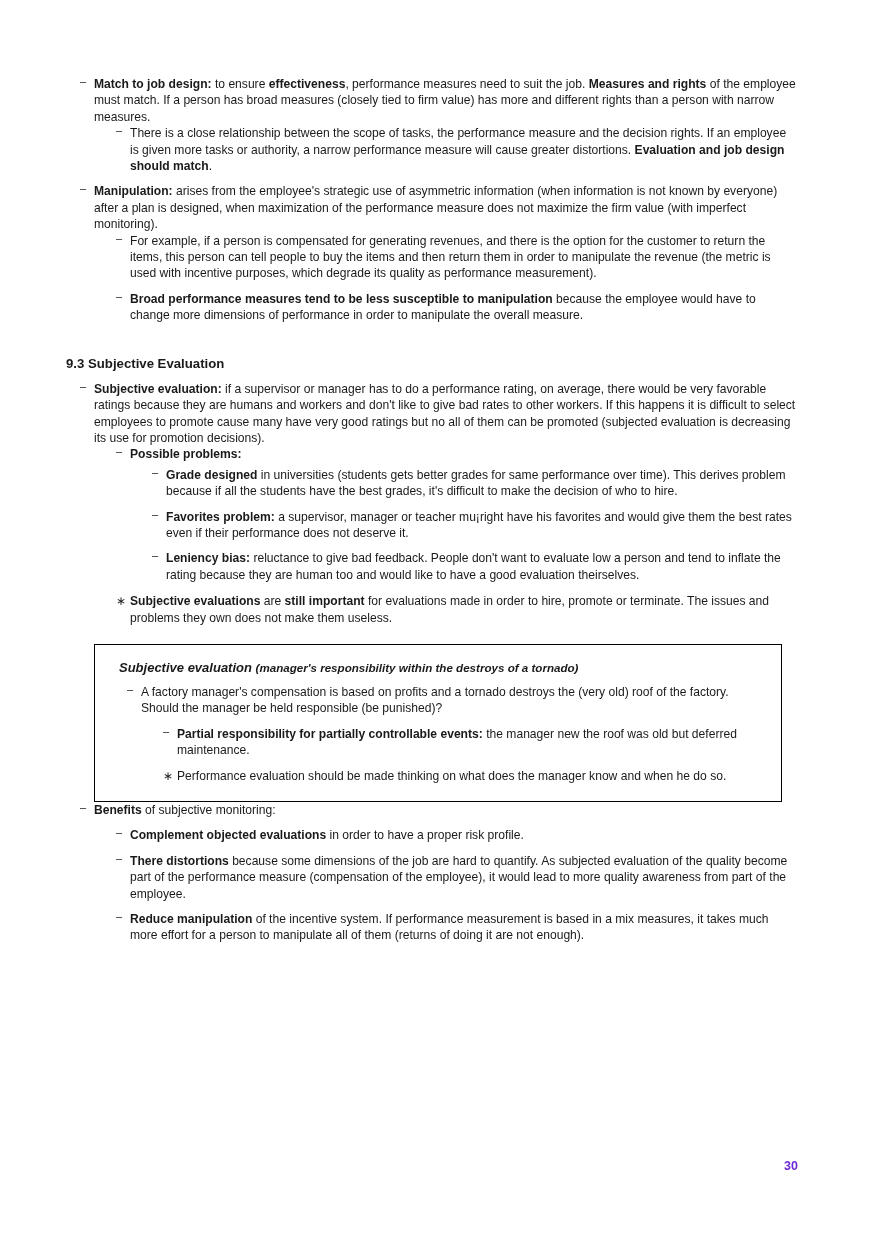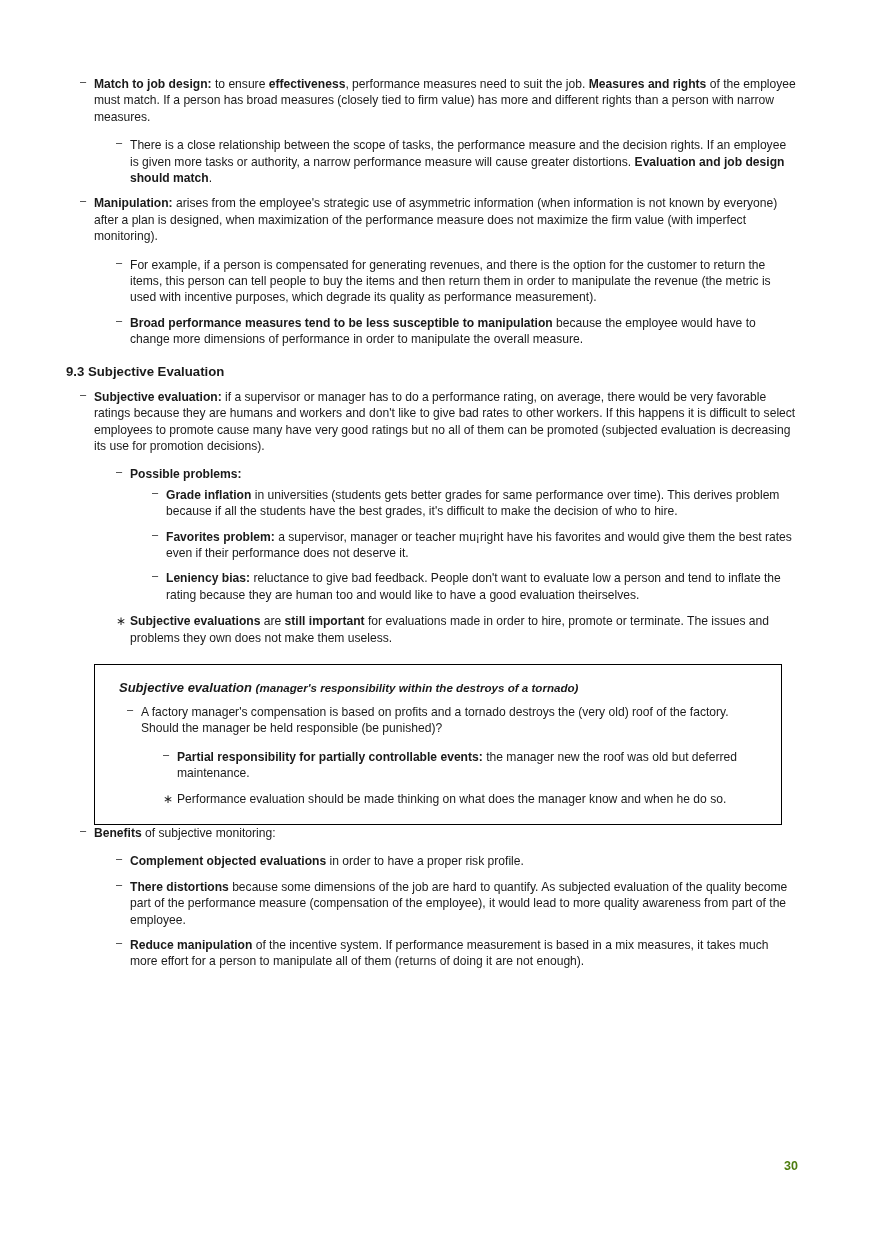--- a/index.html
+++ b/index.html
@@ -51,29 +51,29 @@
   }
   .star::before {
     content: "\2217";
     position: absolute;
     left: -14px;
     top: 0px;
     font-size: 12px;
     color: #1a1a1a;
   }
   ul.lvl1 { margin-left: 14px; }
-  ul.lvl2 { margin-left: 36px; margin-top: 12px; }
+  ul.lvl2 { margin-left: 36px; margin-top: 0; }
   ul.lvl3 { margin-left: 36px; margin-top: 4px; }
   li.gap { margin-top: 9px; }
   li.gap2 { margin-top: 10px; }
   b { font-weight: bold; }
   h2.section {
     font-size: 13.2px;
     font-weight: bold;
-    margin: 16px 0 9px -14px;
+    margin: 32px 0 9px -14px;
     padding: 0;
     line-height: 16px;
   }
   .box {
     border: 1.6px solid #000;
     margin: 18px 14px 0 14px;
     padding: 14px 18px 16px 18px;
     box-sizing: border-box;
   }
   .box-title {
@@ -91,21 +91,21 @@
   .box ul.lvl2 { margin-left: 36px; }
   .tail {
     margin-top: 22px;
   }
   .page-number {
     position: absolute;
     right: 82px;
     bottom: 72px;
     font-size: 12.5px;
     font-weight: bold;
-    color: #4d7c0f;
+    color: #6d28d9;
   }
 </style>
 </head>
 <body>
 
 <div class="page">
   <div class="content">
 
     <ul class="lvl1">
 
@@ -138,21 +138,21 @@
     <ul class="lvl1">
       <li class="dash">
         <b>Subjective evaluation:</b><span> if a supervisor or manager has to do a performance rating, on average, there would be very favorable ratings because they are humans and workers and don't like to give bad rates to other workers. If this happens it is difficult to select employees to promote cause many have very good ratings but no all of them can be promoted (subjected evaluation is decreasing its use for promotion decisions).</span>
 
         <ul class="lvl2">
           <li class="dash">
             <b>Possible problems:</b>
 
             <ul class="lvl3">
               <li class="dash">
-                <b>Grade inflation</b><span> in universities (students gets better grades for same performance over time). This derives problem because if all the students have the best grades, it's difficult to make the decision of who to hire.</span>
+                <b>Grade designed</b><span> in universities (students gets better grades for same performance over time). This derives problem because if all the students have the best grades, it's difficult to make the decision of who to hire.</span>
               </li>
               <li class="dash gap">
                 <b>Favorites problem:</b><span> a supervisor, manager or teacher mu¡right have his favorites and would give them the best rates even if their performance does not deserve it.</span>
               </li>
               <li class="dash gap">
                 <b>Leniency bias:</b><span> reluctance to give bad feedback. People don't want to evaluate low a person and tend to inflate the rating because they are human too and would like to have a good evaluation theirselves.</span>
               </li>
             </ul>
           </li>
 

